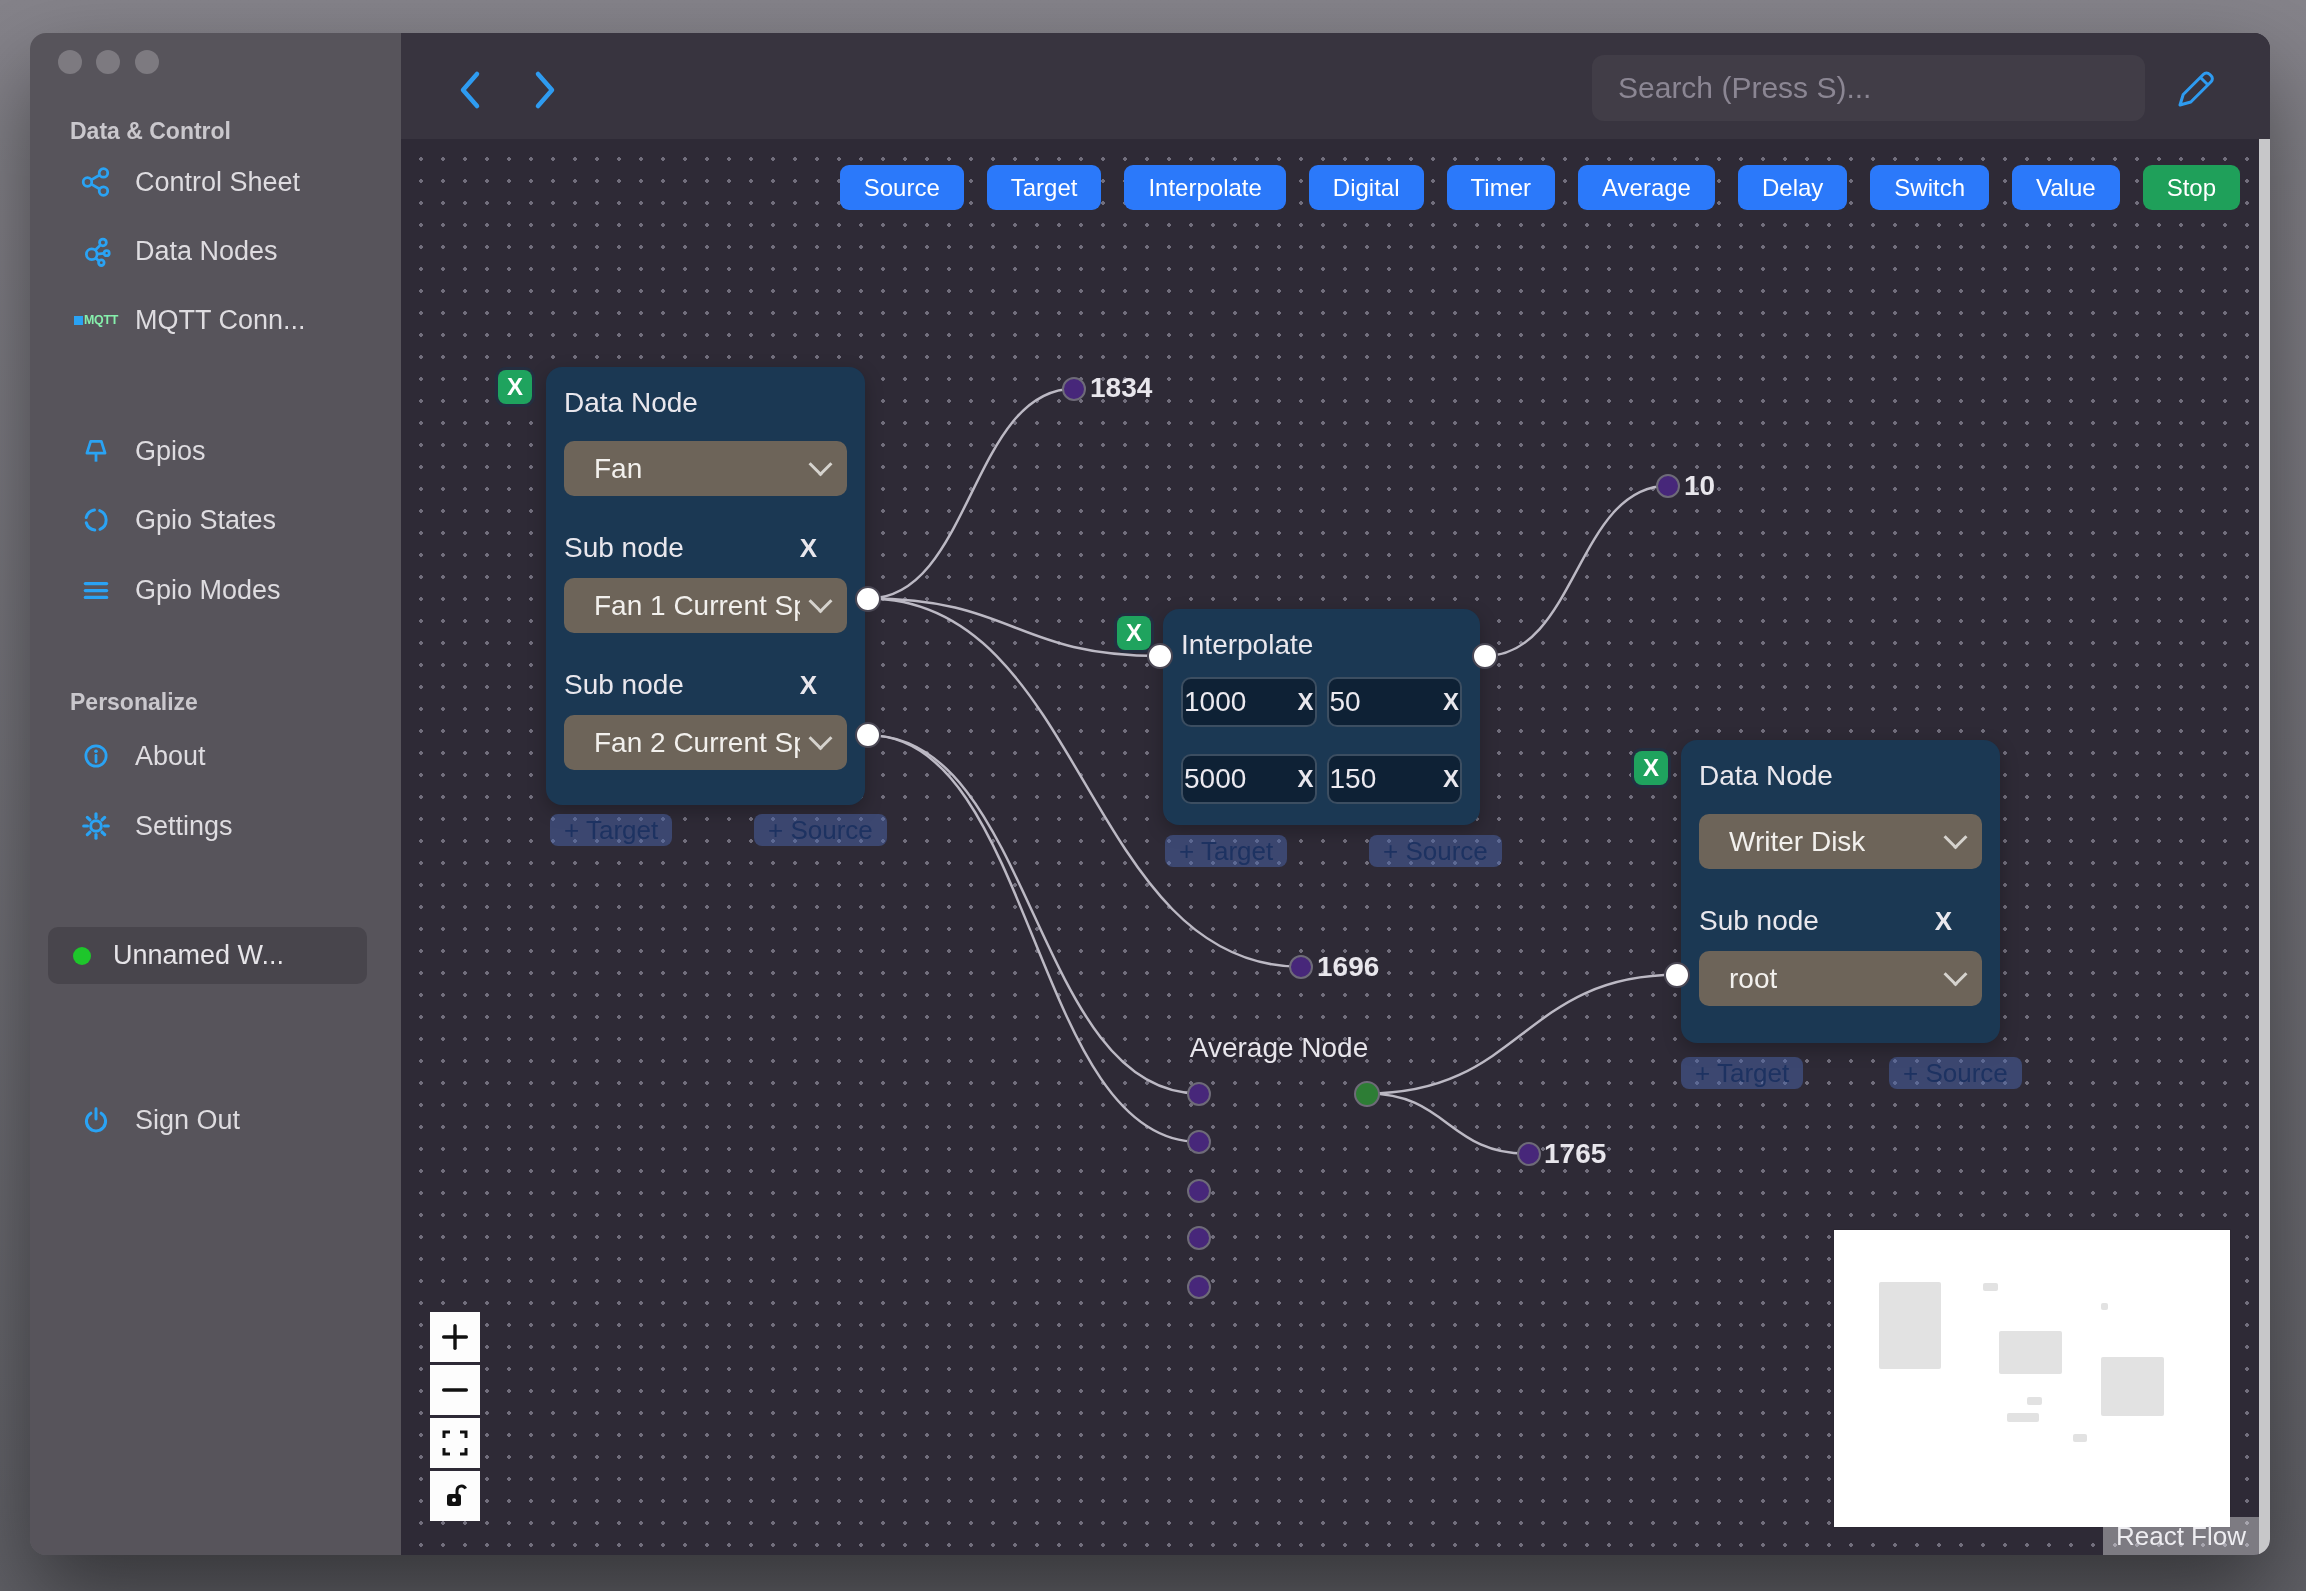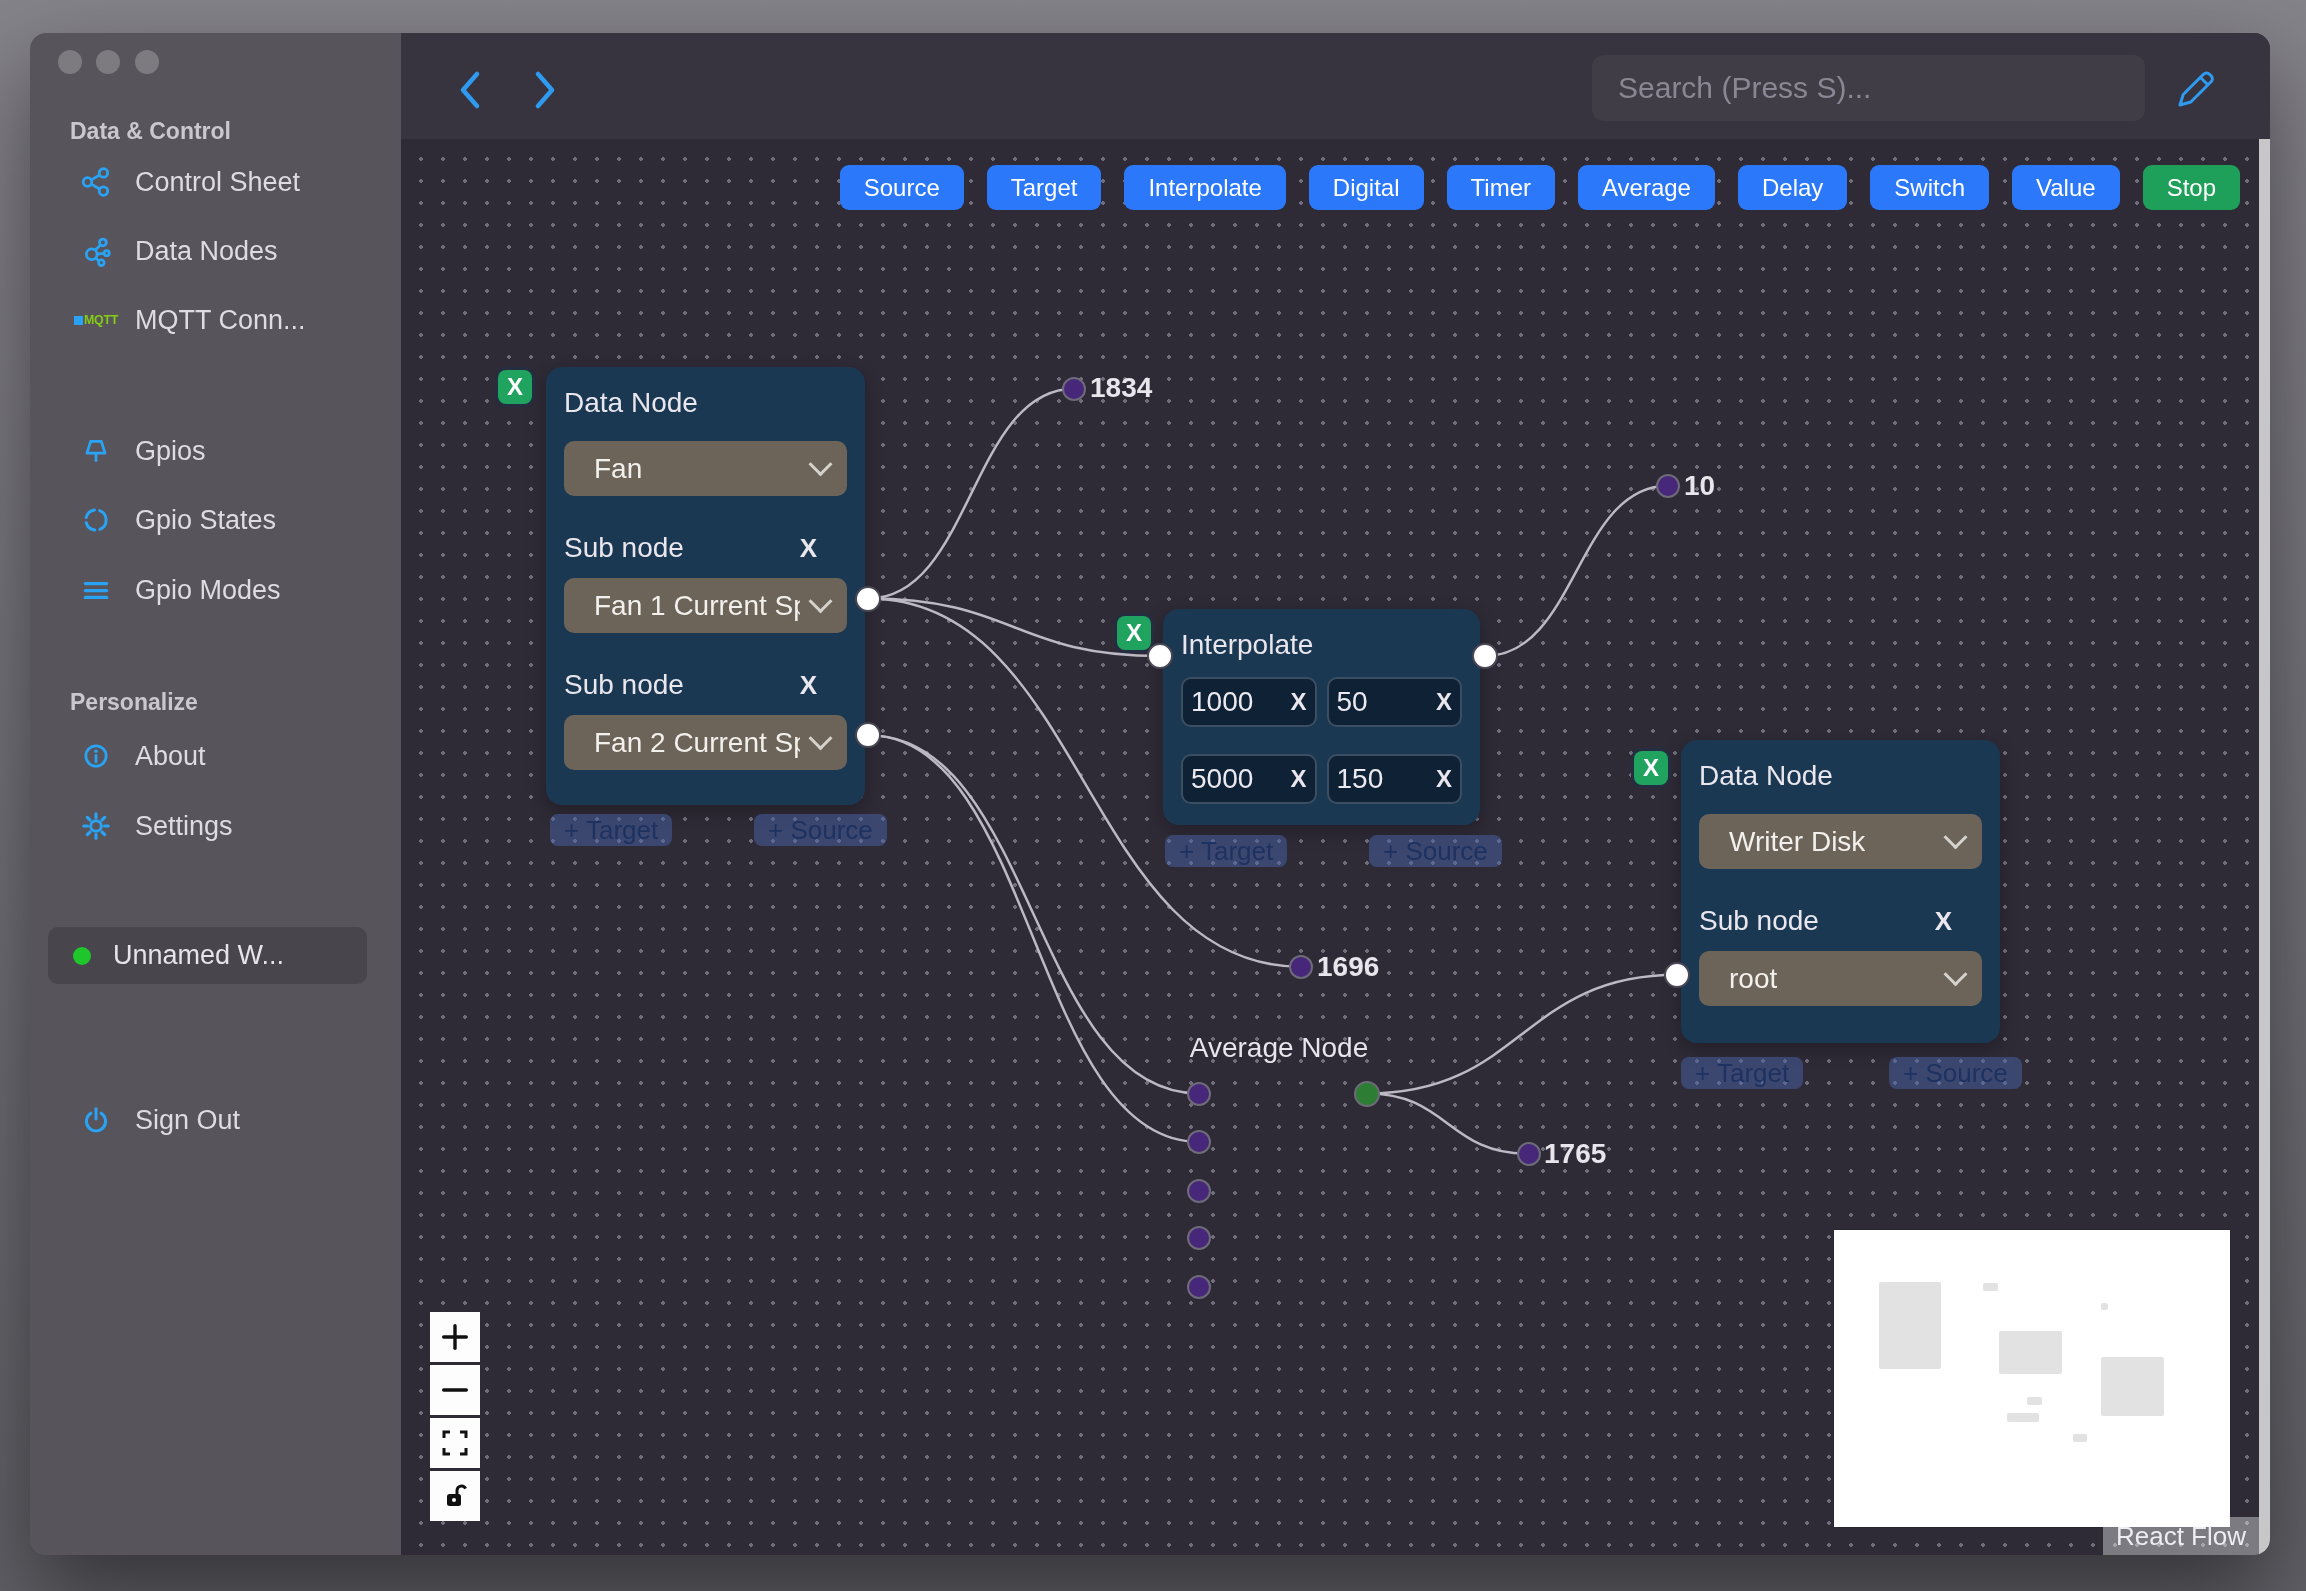--- a/index.html
+++ b/index.html
@@ -7,21 +7,21 @@
   .desktop{position:absolute;inset:0;background:linear-gradient(#85838a,#606066);}
   .window{position:absolute;left:30px;top:33px;width:2240px;height:1522px;border-radius:16px;
     overflow:hidden;display:flex;box-shadow:0 40px 89px rgba(0,0,0,.45);}
   
   .sidebar{position:relative;width:371px;flex:0 0 371px;background:#57545b;}
   .tl{position:absolute;top:17px;width:24px;height:24px;border-radius:50%;background:#7d7a80;}
   .s-header{position:absolute;left:40px;color:#cac8cd;font-size:23px;font-weight:700;}
   .s-item{position:absolute;left:50px;display:flex;align-items:center;gap:23px;color:#dedce0;
     font-size:27px;cursor:default;white-space:nowrap;}
   .s-item .ic{width:32px;height:32px;flex:0 0 32px;display:flex;align-items:center;justify-content:center;overflow:visible;}
-  .mqtt-ic{color:#84cc16;font-size:12.4px;font-weight:bold;letter-spacing:-0.3px;display:flex;align-items:center;gap:1px;}
+  .mqtt-ic{color:#86efac;font-size:12.4px;font-weight:bold;letter-spacing:-0.3px;display:flex;align-items:center;gap:1px;}
   .mqtt-sq{width:9px;height:9px;background:#2aa3f4;display:inline-block;}
   .s-active{position:absolute;left:18px;width:319px;height:57px;border-radius:10px;background:#48454c;
     display:flex;align-items:center;}
   .s-active .dot{width:18px;height:18px;border-radius:50%;background:#1ec62b;margin:0 22px 0 25px;}
   .s-active .lab{color:#e6e4e8;font-size:27px;}
   
   .main{position:relative;flex:1;display:flex;flex-direction:column;background:#2e2a36;}
   .topbar{position:relative;height:106px;flex:0 0 106px;background:#38343f;}
   .nav-chev{position:absolute;top:35px;width:40px;height:44px;cursor:pointer;}
   .searchbox{position:absolute;left:1191px;top:22px;width:553px;height:66px;border-radius:12px;
@@ -46,21 +46,21 @@
     justify-content:space-between;padding:0 18px 0 30px;color:#f2f0ed;font-size:28px;cursor:pointer;
     margin-bottom:36px;white-space:nowrap;overflow:hidden;}
   .nselect .val{overflow:hidden;text-overflow:clip;}
   .caret{width:14px;height:14px;border-right:3.5px solid #d6d3ce;border-bottom:3.5px solid #d6d3ce;
     transform:rotate(45deg) translate(-3px,-3px);flex:0 0 14px;margin-left:12px;}
   .subrow{display:flex;justify-content:space-between;align-items:center;font-size:28px;
     padding-right:30px;margin-bottom:14px;}
   .xbtn{font-size:26px;font-weight:600;color:#e9e7ed;cursor:pointer;}
   .grid2{display:grid;grid-template-columns:1fr 1fr;column-gap:10px;row-gap:27px;margin-top:16px;}
   .cell{height:46px;border:2px solid #3c4e61;border-radius:10px;background:#0e2135;
-    display:flex;align-items:center;justify-content:space-between;padding:0 8px;font-size:28px;color:#eceaf0;}
+    display:flex;align-items:center;justify-content:space-between;padding:0 1px;font-size:28px;color:#eceaf0;}
   .cell .xbtn{font-size:24px;}
   .gx{position:absolute;width:34px;height:34px;border-radius:8px;background:#1fa35e;color:#fff;
     display:flex;align-items:center;justify-content:center;font-size:24px;font-weight:bold;
     box-shadow:0 0 0 3px #242e40;cursor:pointer;}
   .pill{position:absolute;height:32px;border-radius:8px;background:rgba(73,100,170,.5);
     color:#1d3261;font-size:26px;display:flex;align-items:center;padding:0 14px;white-space:nowrap;}
   .handle{position:absolute;width:26px;height:26px;border-radius:50%;background:#fff;
     border:2px solid #4a4754;box-sizing:border-box;cursor:crosshair;}
   .pdot{position:absolute;width:24px;height:24px;border-radius:50%;background:#47277a;
     border:2.5px solid #6e6b78;box-sizing:border-box;cursor:crosshair;}

